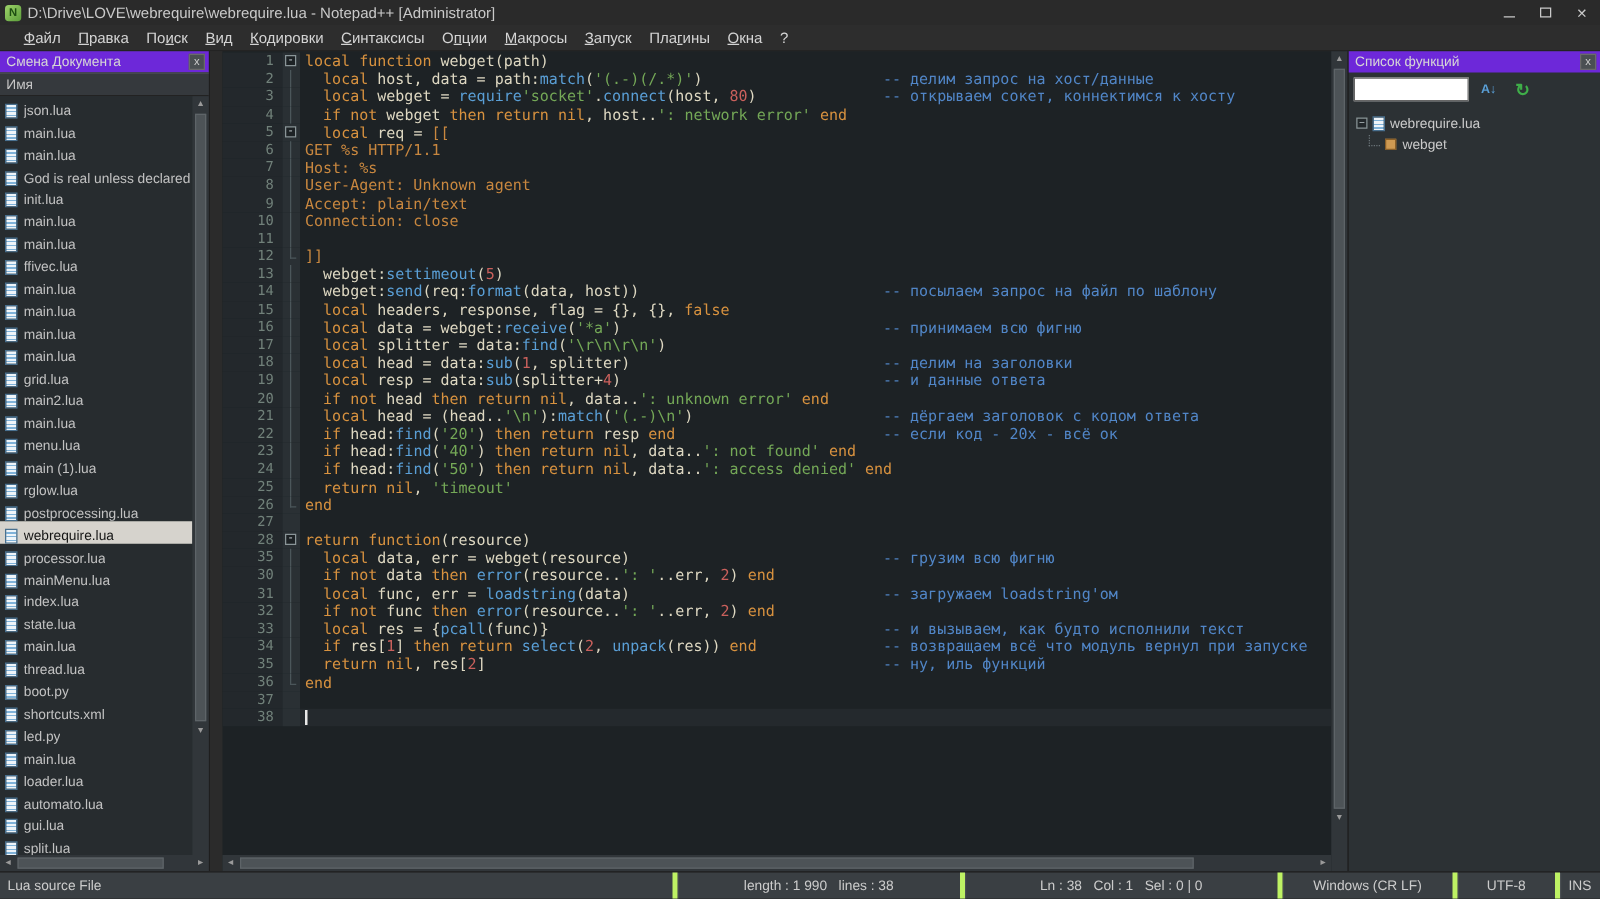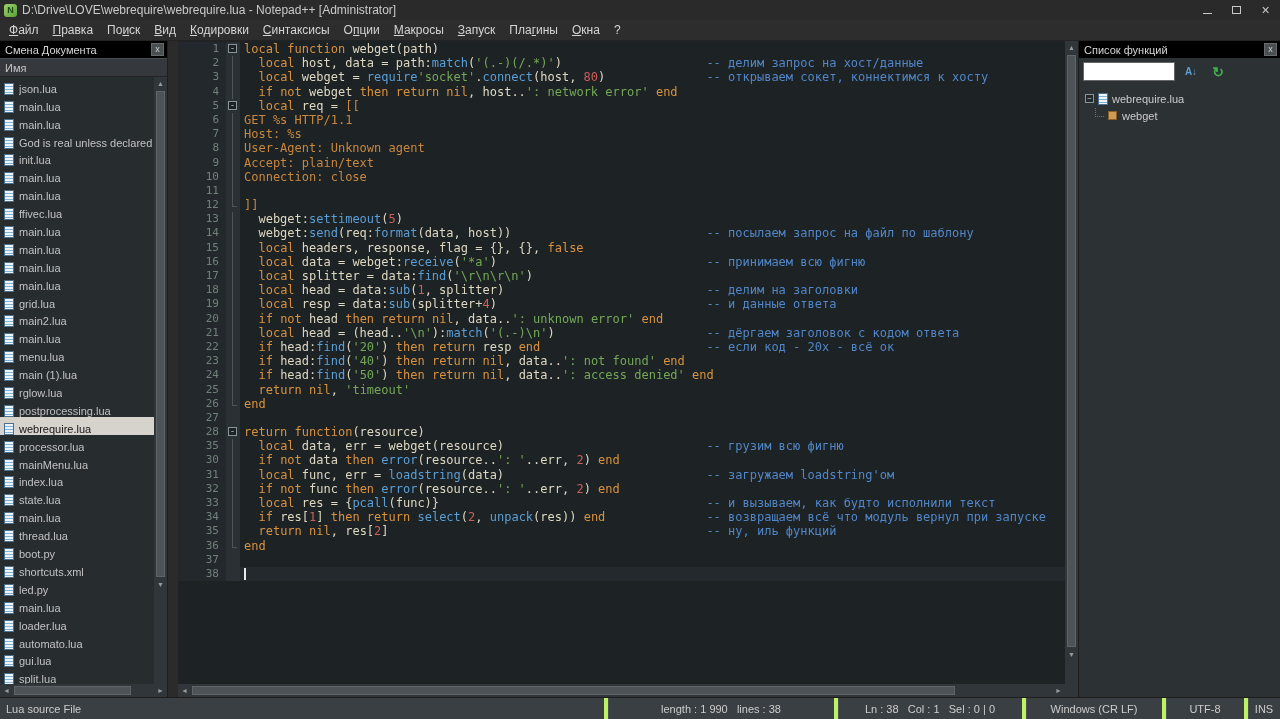--- a/index.html
+++ b/index.html
@@ -13,29 +13,29 @@
     background:linear-gradient(135deg,#9ed36a,#5b9e3a);color:#1d4d12;font-size:9px;font-weight:bold;
     display:flex;align-items:center;justify-content:center}
   .title-text{flex:1;white-space:nowrap;overflow:hidden}
   .win-controls{display:flex;height:100%;flex:none}
   .win-btn{width:29px;display:flex;align-items:center;justify-content:center;color:#c9c9c9;cursor:default}
   .g-min{width:9px;height:1px;background:#c9c9c9;display:block;margin-top:6px}
   .g-max{width:9px;height:8px;border:1px solid #c9c9c9;display:block}
   .win-btn.close{font-size:14px;line-height:14px}
 
   
-  .menubar{height:21px;flex:none;background:#2d2d2d;border-bottom:1px solid #232323;display:flex;align-items:center;color:#d4d4d4;font-size:12px;padding-left:2px}
+  .menubar{height:21px;flex:none;background:#2d2d2d;border-bottom:1px solid #232323;display:flex;align-items:center;color:#d4d4d4;font-size:12px;padding-left:12px}
   .menu-item{padding:0 7px;line-height:20px;white-space:nowrap}
   .menu-item u{text-decoration:underline}
 
   .main{flex:1;display:flex;min-height:0}
 
   
   .left-panel{width:168px;flex:none;display:flex;flex-direction:column;background:#2c3134;border-right:1px solid #1e1e1e}
-  .panel-header{height:17px;flex:none;background:#000000;color:#d6d6d6;font-size:11px;display:flex;align-items:center;justify-content:space-between;padding:0 3px 0 5px}
+  .panel-header{height:17px;flex:none;background:#6d28d9;color:#d6d6d6;font-size:11px;display:flex;align-items:center;justify-content:space-between;padding:0 3px 0 5px}
   .panel-close{width:13px;height:13px;flex:none;border:1px solid #6a6a6a;background:#4a4f52;color:#d0d0d0;font-size:9px;line-height:11px;text-align:center}
   .col-header{height:19px;flex:none;background:#35393d;border-top:1px solid #4a4f52;border-bottom:1px solid #222;color:#c6c6c6;font-size:11px;display:flex;align-items:center;padding-left:5px}
   .file-list-wrap{flex:1;display:flex;min-height:0}
   .file-list{flex:1;overflow:hidden;background:#272c2f}
   .file-row{height:17.9px;display:flex;align-items:flex-end;font-size:11px;color:#c2c2c2;white-space:nowrap;overflow:hidden}
   .file-row.selected{background:#d6d3cd;color:#141414}
   .doc-icon{flex:none;width:10px;height:12px;margin:0 5px 0 4px;border:1px solid #49708f;
     background:repeating-linear-gradient(180deg,#eef4f9 0px,#eef4f9 2px,#7fb2d9 2px,#7fb2d9 3px)}
   .file-label{overflow:hidden}
 
@@ -87,21 +87,21 @@
   .tree-doc-icon{flex:none;width:10px;height:12px;margin-right:4px;border:1px solid #49708f;
     background:repeating-linear-gradient(180deg,#eef4f9 0px,#eef4f9 2px,#7fb2d9 2px,#7fb2d9 3px)}
   .connector{width:9px;height:9px;flex:none;border-left:1px dotted #6a7478;border-bottom:1px dotted #6a7478;margin:-7px 4px 0 1px}
   .func-icon{width:9px;height:9px;flex:none;background:#cf9a52;border:1px solid #8a5f28;margin-right:5px}
 
   
   .statusbar{height:22px;flex:none;background:#3a3f43;border-top:1px solid #1d1d1d;display:flex;align-items:stretch;color:#cccccc;font-size:11px}
   .sb{display:flex;align-items:center;justify-content:center;border-left:4px solid #bef264;box-shadow:inset 1px 0 0 #4a4f52;padding:0 8px;white-space:pre;overflow:hidden}
   .sb.doctype{flex:1;justify-content:flex-start;border-left:none;box-shadow:none;padding-left:6px}
   .sb.len{width:230px}
-  .sb.cur{width:188px}
+  .sb.cur{width:254px}
   .sb.eol{width:140px}
   .sb.enc{width:82px}
   .sb.ins{width:36px}
 </style>
 </head>
 <body>
 
 <div class="window">
 
   <div class="titlebar">

